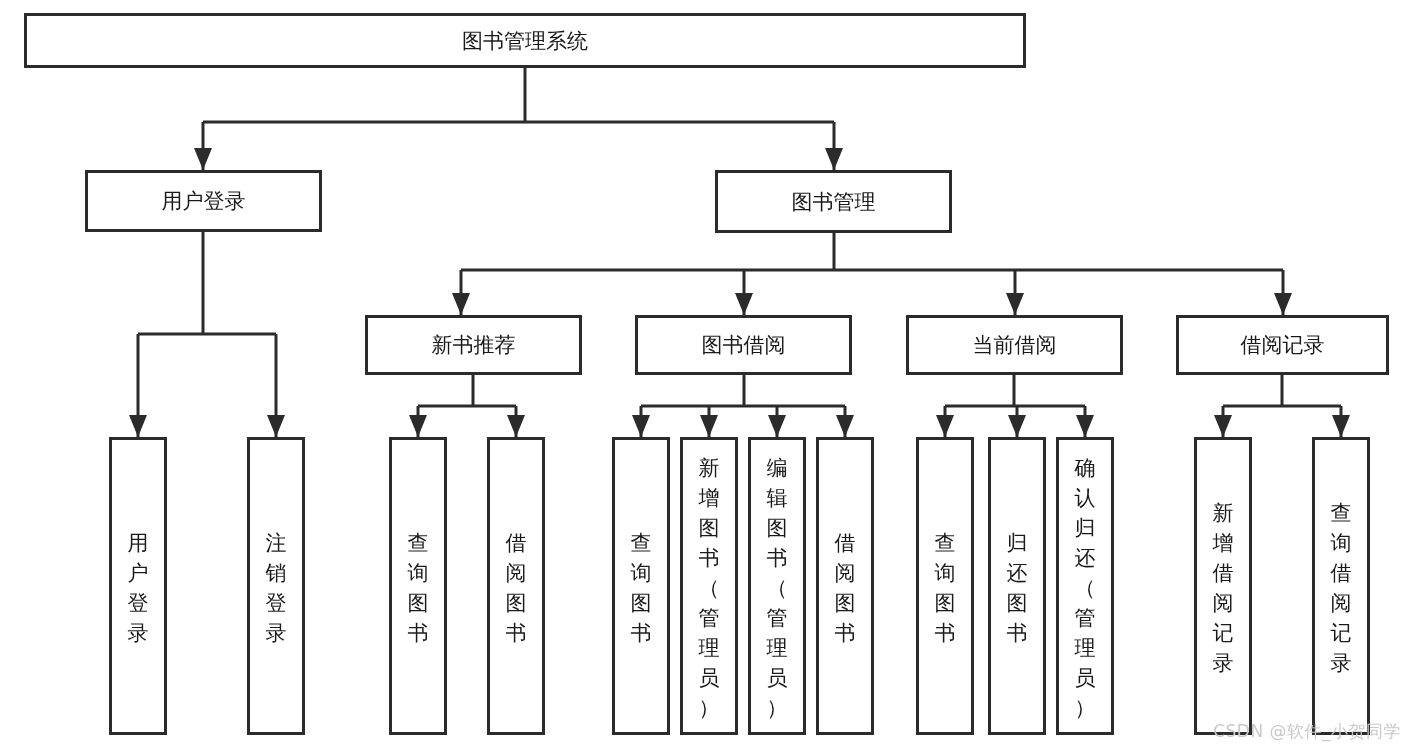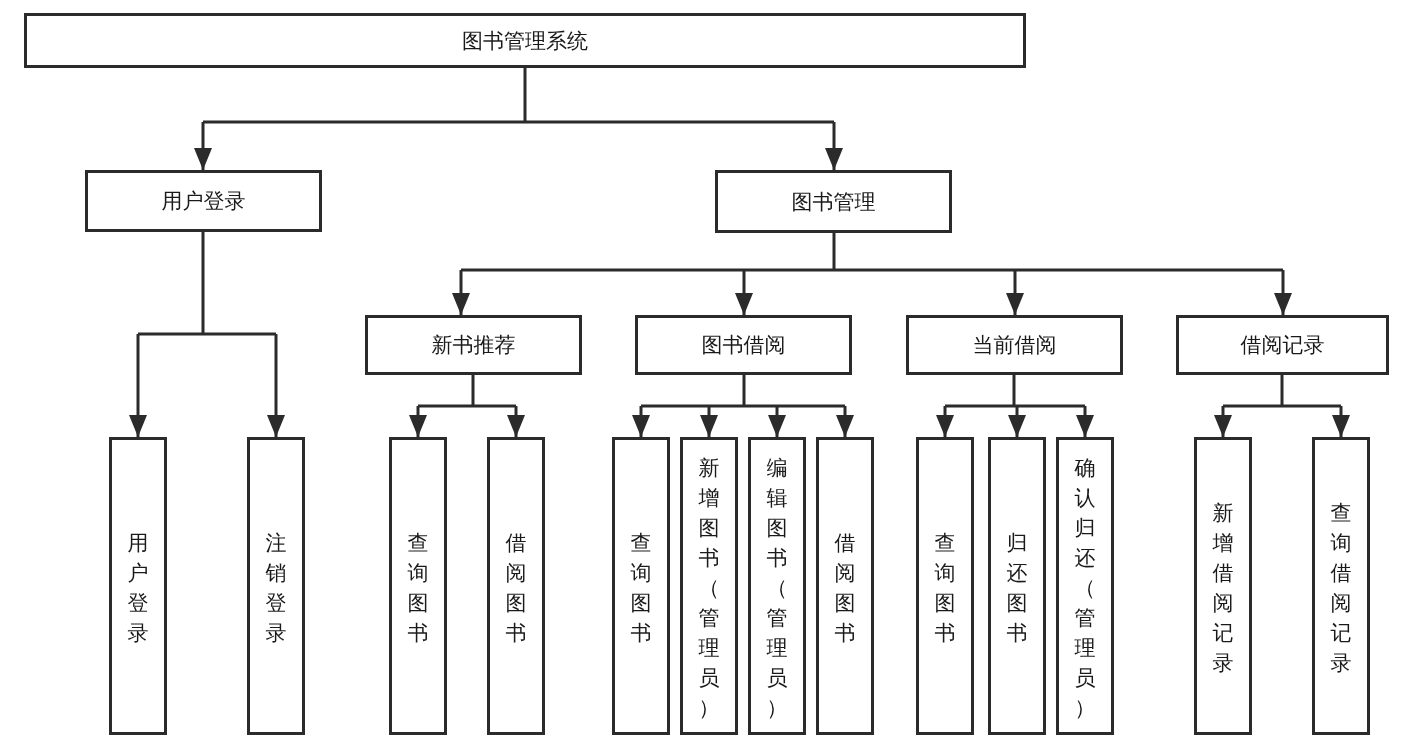--- a/index.html
+++ b/index.html
@@ -200,13 +200,14 @@
         <g>
           <rect x="1191.5" y="438.5" width="55" height="295" class="node-box"></rect>
           <text x="1219" class="node-label-v"><tspan x="1219" y="520">新</tspan><tspan x="1219" y="550">增</tspan><tspan x="1219" y="580">借</tspan><tspan x="1219" y="610">阅</tspan><tspan x="1219" y="640">记</tspan><tspan x="1219" y="670">录</tspan></text>
         </g>
         <g>
           <rect x="1309.5" y="438.5" width="55" height="295" class="node-box"></rect>
           <text x="1337" class="node-label-v"><tspan x="1337" y="520">查</tspan><tspan x="1337" y="550">询</tspan><tspan x="1337" y="580">借</tspan><tspan x="1337" y="610">阅</tspan><tspan x="1337" y="640">记</tspan><tspan x="1337" y="670">录</tspan></text>
         </g>
       </g>
   </svg>
+  <div class="watermark">CSDN @软件_小贺同学</div>
 </div>
 
 </body></html>

